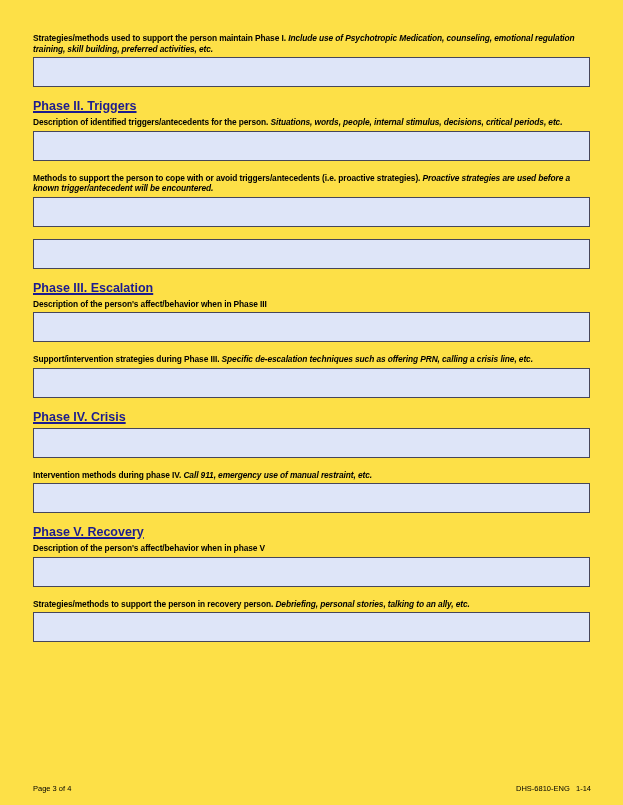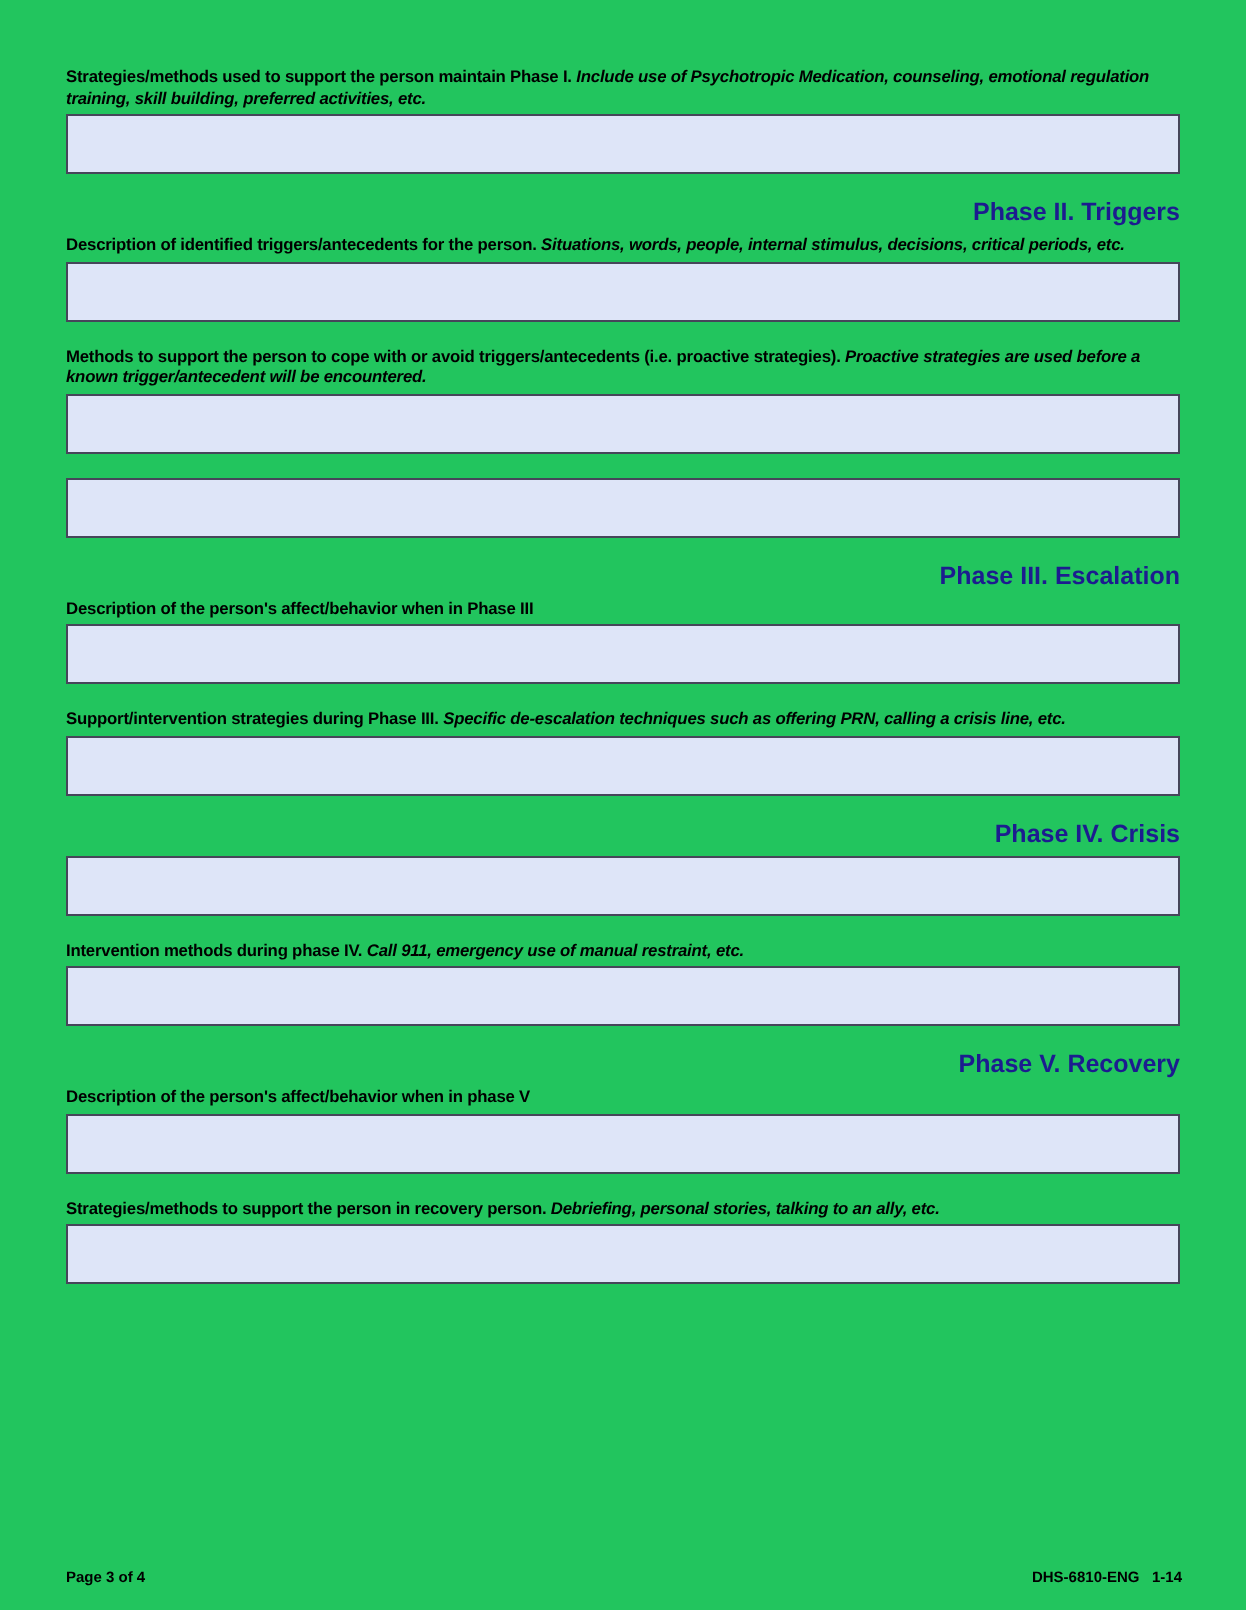--- a/index.html
+++ b/index.html
@@ -4,21 +4,21 @@
 <style>
   html, body { margin: 0; padding: 0; }
   body {
     font-family: "Liberation Sans", sans-serif;
     background: #fff;
   }
   .page {
     position: relative;
     width: 623px;
     height: 805px;
-    background: #22c55e;
+    background: #fde047;
     overflow: hidden;
   }
   .content {
     position: absolute;
     left: 33px;
     top: 33px;
     width: 557px;
   }
   .field { margin: 0 0 12px 0; }
   .field-label {
@@ -34,29 +34,29 @@
     height: 30px;
     background: #dee5f8;
     border: 1.5px solid #46465a;
     box-sizing: border-box;
   }
   .phase-heading {
     font-size: 12.5px;
     line-height: 13px;
     font-weight: bold;
     color: #1c1c8f;
+    text-decoration: underline;
     text-decoration-thickness: 1.5px;
     margin: 13px 0 4px 0;
-    text-align: right;
   }
   .footer-left, .footer-right {
     position: absolute;
     top: 784px;
     font-size: 7.5px;
-    font-weight: 700;
+    font-weight: 400;
     color: #000;
     white-space: pre;
   }
   .footer-left { left: 33px; }
   .footer-right { right: 32px; }
 </style>
 </head>
 <body>
 
 <div class="page">

